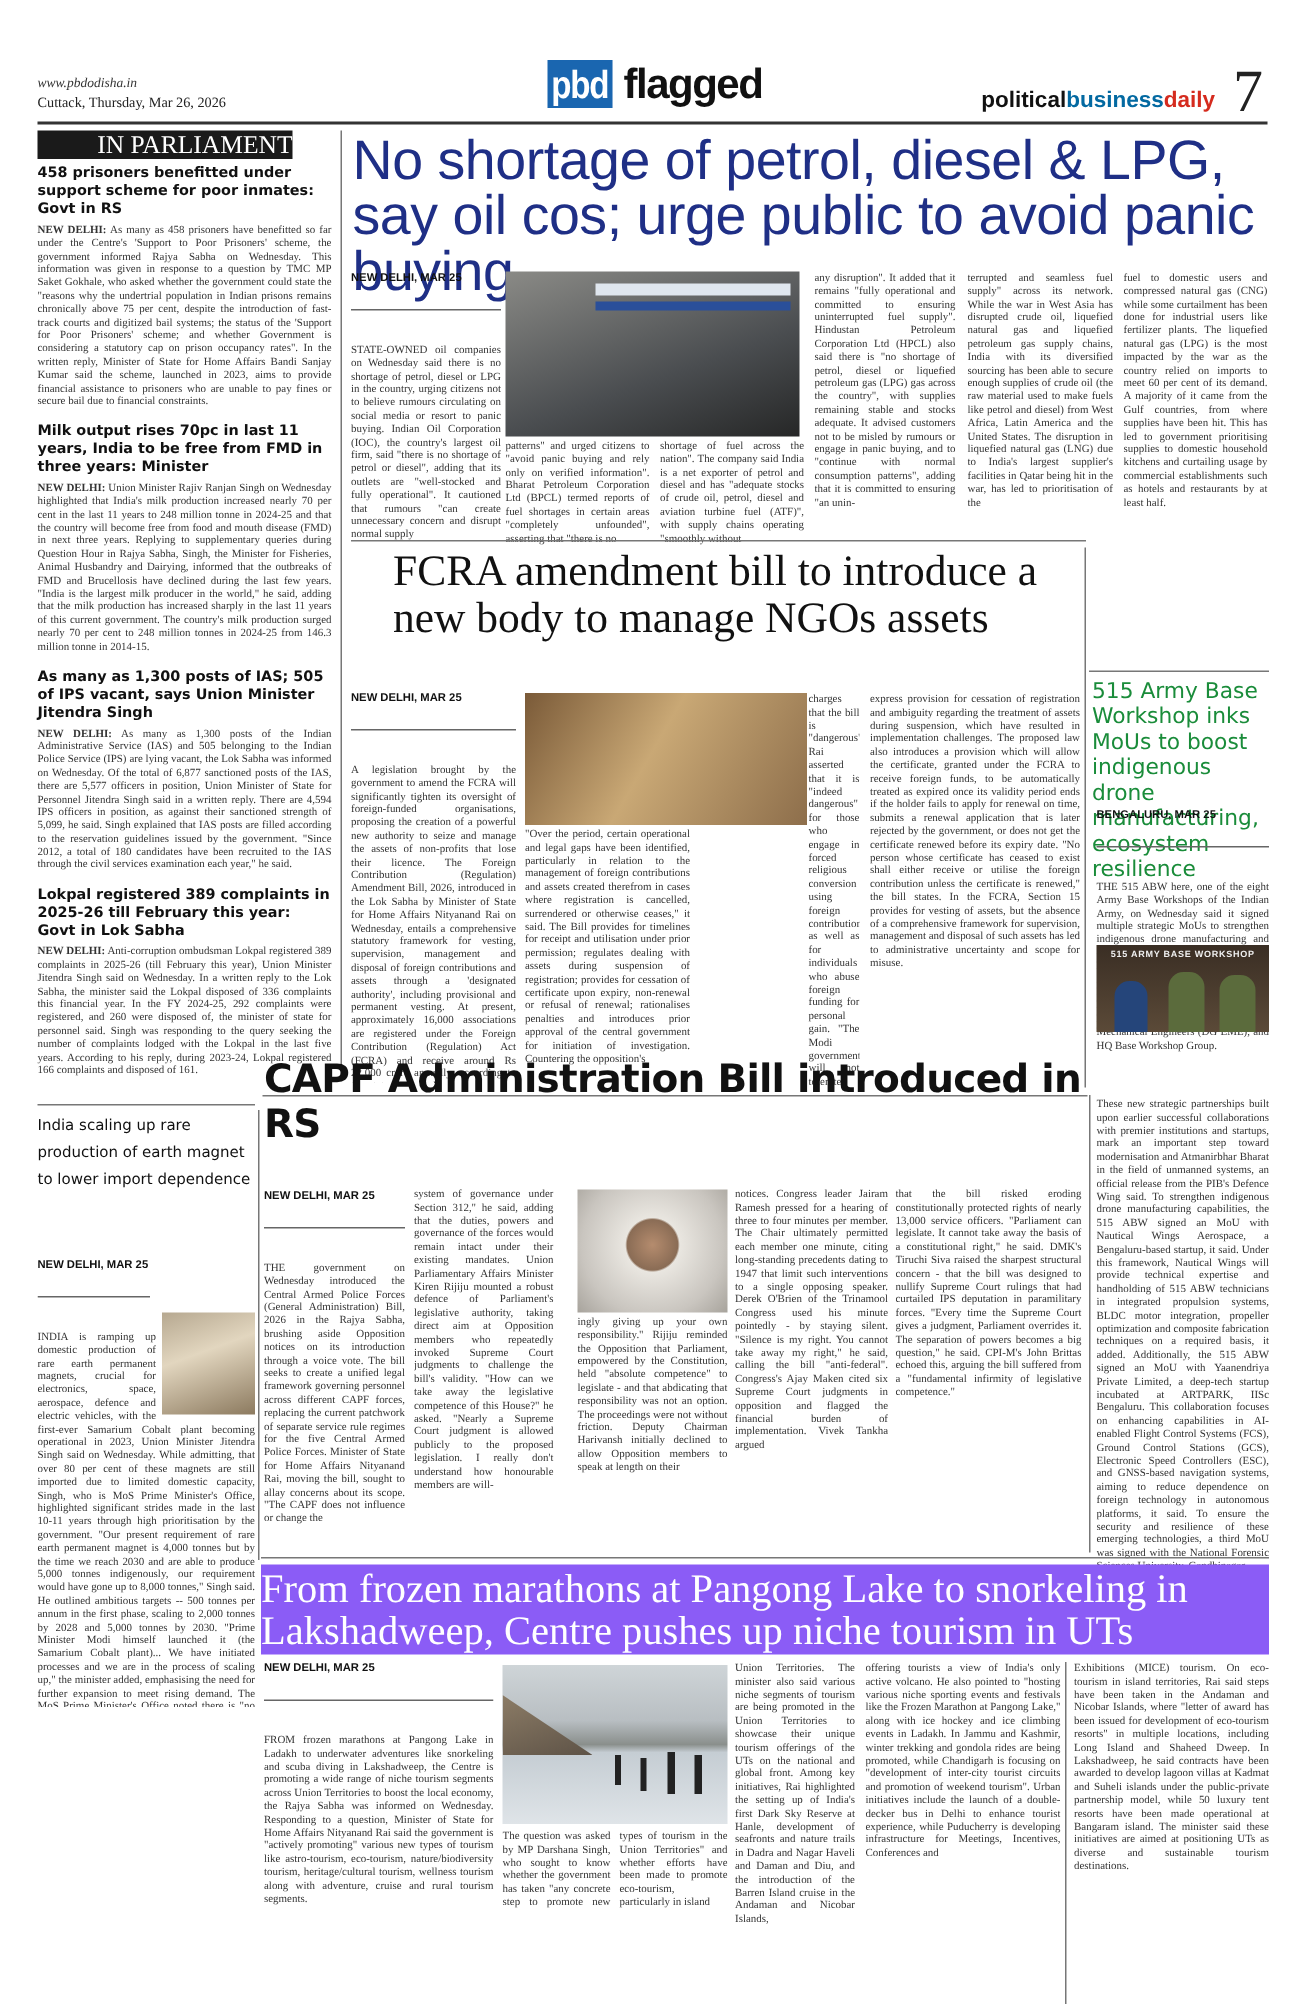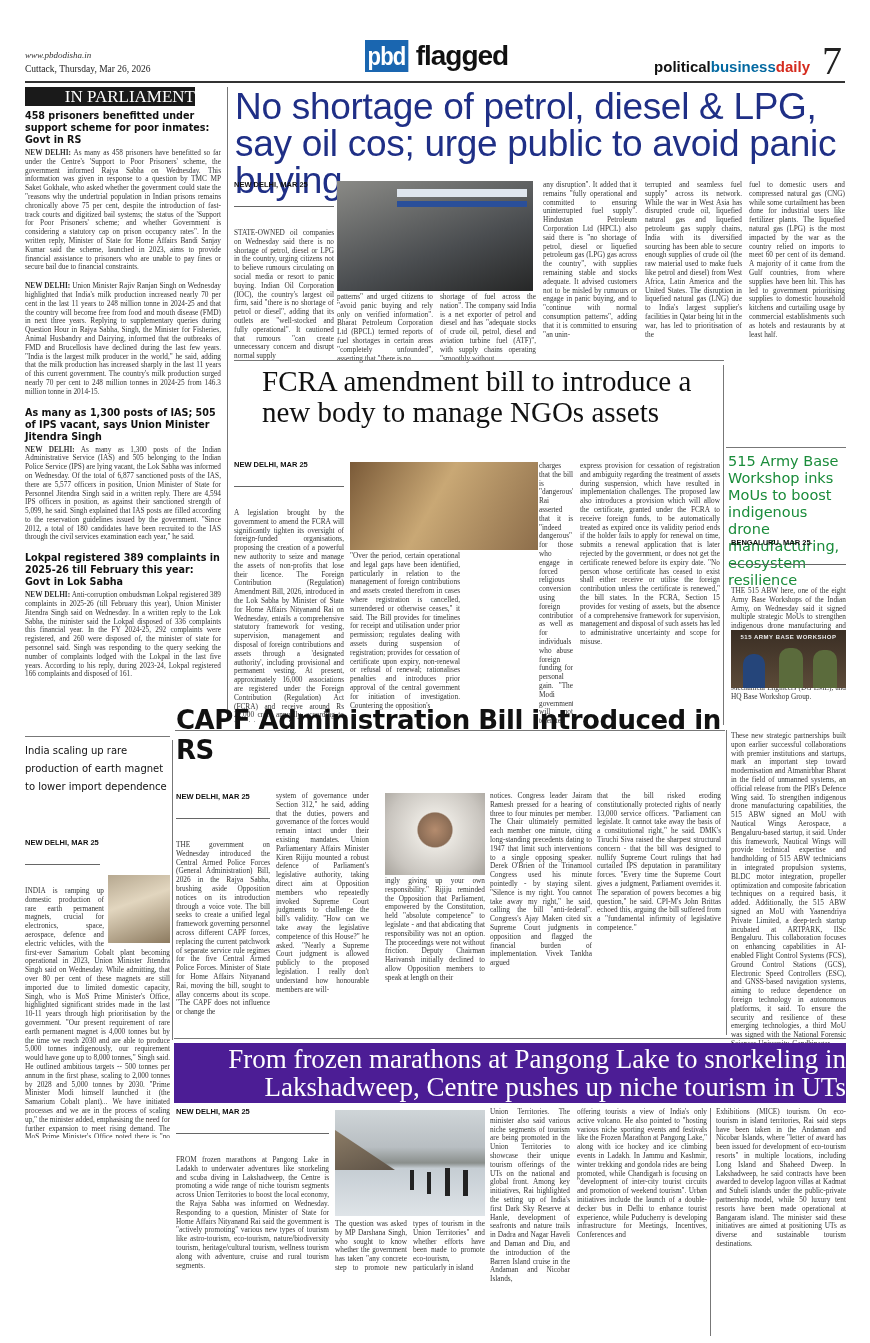--- a/index.html
+++ b/index.html
@@ -19,21 +19,21 @@
 .kicker{font-weight:bold;font-family:"Liberation Serif",serif}
 .inparl{left:25px;top:87px;width:170px;height:19px;background:#1a1a1a;color:#fff;text-align:right;font-size:17px;line-height:19px}
 .left-h{font-family:"DejaVu Sans",sans-serif;font-weight:bold;font-size:9.6px;line-height:12px;color:#111;margin:2px 0 3px}
 .vline{width:1px;background:#777}
 .hline{height:1px;background:#777}
 .blue-head{font-family:Liberation Sans, sans-serif;color:#1f2f86;font-size:37px;line-height:37px;letter-spacing:-.3px}
 .serif-big{font-family:"Liberation Serif",serif;color:#111}
 .green-head{font-family:"DejaVu Sans",sans-serif;color:#1a8c3a;font-size:14.5px;line-height:17px;text-align:left}
 .sans-big{font-family:"DejaVu Sans",sans-serif;color:#111}
 .photo{background:linear-gradient(160deg,#8a8a86,#4a4d50 60%,#262727);}
-.dark-band{background:#4c1d95;color:#fff;font-size:27px;line-height:28px;text-align:right;font-family:"Liberation Serif",serif}
+.dark-band{background:#8b5cf6;color:#fff;font-size:27px;line-height:28px;text-align:left;font-family:"Liberation Serif",serif}
 </style>
 </head>
 <body>
 
 <div class="abs mast-url">www.pbdodisha.in</div>
 <div class="abs mast-date">Cuttack, Thursday, Mar 26, 2026</div>
 <div class="abs mast-logo">
   <span class="pbd-box">pbd</span>
   <span class="nation">flagged</span>
 </div>
@@ -43,20 +43,21 @@
 <div class="abs page-no">7</div>
 <div class="abs top-rule"></div>
 
 <div class="abs inparl">IN PARLIAMENT</div>
 <div class="abs" style="left:25px;top:108px;width:196px">
   <div style="margin-bottom:10px">
     <div class="left-h">458 prisoners benefitted under support scheme for poor inmates: Govt in RS</div>
     <p class="col-text"><span class="kicker">NEW DELHI:</span> <span>As many as 458 prisoners have benefitted so far under the Centre's 'Support to Poor Prisoners' scheme, the government informed Rajya Sabha on Wednesday. This information was given in response to a question by TMC MP Saket Gokhale, who asked whether the government could state the "reasons why the undertrial population in Indian prisons remains chronically above 75 per cent, despite the introduction of fast-track courts and digitized bail systems; the status of the 'Support for Poor Prisoners' scheme; and whether Government is considering a statutory cap on prison occupancy rates". In the written reply, Minister of State for Home Affairs Bandi Sanjay Kumar said the scheme, launched in 2023, aims to provide financial assistance to prisoners who are unable to pay fines or secure bail due to financial constraints.</span></p>
   </div>
   <div style="margin-bottom:10px">
+    <div class="left-h">Milk output rises 70pc in last 11 years, India to be free from FMD in three years: Minister</div>
     <p class="col-text"><span class="kicker">NEW DELHI:</span> <span>Union Minister Rajiv Ranjan Singh on Wednesday highlighted that India's milk production increased nearly 70 per cent in the last 11 years to 248 million tonne in 2024-25 and that the country will become free from food and mouth disease (FMD) in next three years. Replying to supplementary queries during Question Hour in Rajya Sabha, Singh, the Minister for Fisheries, Animal Husbandry and Dairying, informed that the outbreaks of FMD and Brucellosis have declined during the last few years. "India is the largest milk producer in the world," he said, adding that the milk production has increased sharply in the last 11 years of this current government. The country's milk production surged nearly 70 per cent to 248 million tonnes in 2024-25 from 146.3 million tonne in 2014-15.</span></p>
   </div>
   <div style="margin-bottom:10px">
     <div class="left-h">As many as 1,300 posts of IAS; 505 of IPS vacant, says Union Minister Jitendra Singh</div>
     <p class="col-text"><span class="kicker">NEW DELHI:</span> <span>As many as 1,300 posts of the Indian Administrative Service (IAS) and 505 belonging to the Indian Police Service (IPS) are lying vacant, the Lok Sabha was informed on Wednesday. Of the total of 6,877 sanctioned posts of the IAS, there are 5,577 officers in position, Union Minister of State for Personnel Jitendra Singh said in a written reply. There are 4,594 IPS officers in position, as against their sanctioned strength of 5,099, he said. Singh explained that IAS posts are filled according to the reservation guidelines issued by the government. "Since 2012, a total of 180 candidates have been recruited to the IAS through the civil services examination each year," he said.</span></p>
   </div>
   <div>
     <div class="left-h">Lokpal registered 389 complaints in 2025-26 till February this year: Govt in Lok Sabha</div>
     <p class="col-text"><span class="kicker">NEW DELHI:</span> <span>Anti-corruption ombudsman Lokpal registered 389 complaints in 2025-26 (till February this year), Union Minister Jitendra Singh said on Wednesday. In a written reply to the Lok Sabha, the minister said the Lokpal disposed of 336 complaints this financial year. In the FY 2024-25, 292 complaints were registered, and 260 were disposed of, the minister of state for personnel said. Singh was responding to the query seeking the number of complaints lodged with the Lokpal in the last five years. According to his reply, during 2023-24, Lokpal registered 166 complaints and disposed of 161.</span></p>
   </div>

